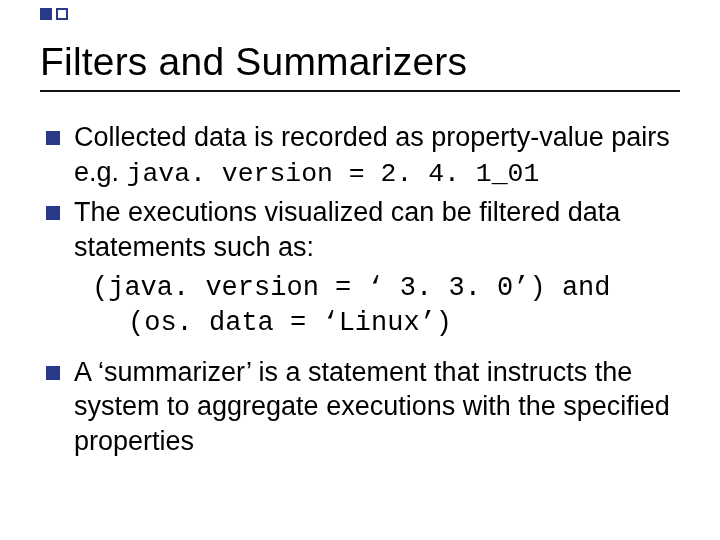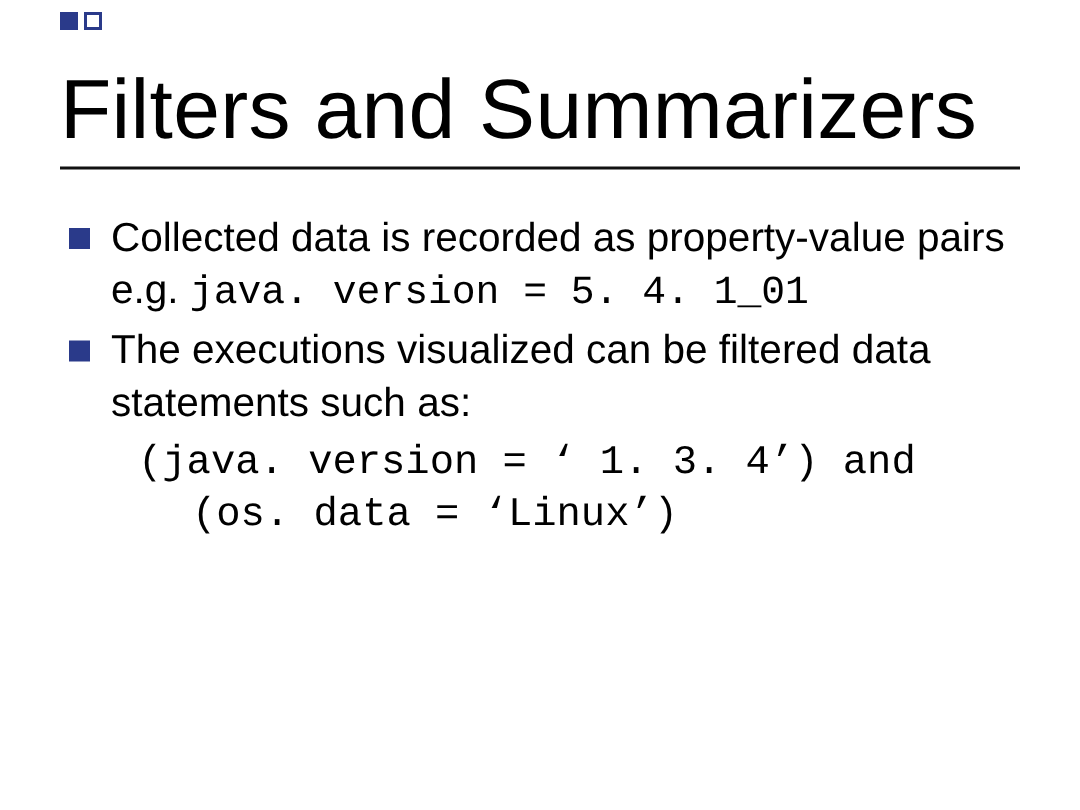--- a/index.html
+++ b/index.html
@@ -24,21 +24,21 @@
     display: flex;
     gap: 4px;
   }
   .deco-top .sq {
     width: 12px;
     height: 12px;
   }
   .deco-top .sq.filled { background: #2a3a8a; }
   .deco-top .sq.open { border: 2px solid #2a3a8a; background: transparent; }
   .title {
-    font-size: 56px;
+    font-size: 39px;
     font-weight: 400;
     margin-top: 24px;
     margin-bottom: 6px;
     letter-spacing: 0.2px;
   }
   .hr {
     border: none;
     border-top: 2px solid #111;
     margin-bottom: 28px;
   }
@@ -85,29 +85,37 @@
     <div class="sq open"></div>
   </div>
 
   <h1 class="title">Filters and Summarizers</h1>
   <hr class="hr">
 
   <ul class="bullets">
     <li>
       <span class="bullet-icon"></span>
       <span class="bullet-text">
-        <span>Collected data is recorded as property-value pairs e.g. </span><span class="mono">java. version = 5. 4. 1_01</span><span></span>
+        <span>Collected data is recorded as property-value pairs e.g. </span><span class="mono">java. version = 2. 4. 1_01</span><span></span>
       </span>
     </li>
     <li>
       <span class="bullet-icon"></span>
       <span class="bullet-text">
         <span>The executions visualized can be filtered data statements such as:</span>
       </span>
     </li>
   </ul>
 
   <div class="sub">
-    <div>(java. version = ‘ 1. 3. 4’) and</div>
+    <div>(java. version = ‘ 3. 3. 0’) and</div>
     <div class="line2">(os. data = ‘Linux’)</div>
   </div>
 
+  <ul class="bullets">
+    <li>
+      <span class="bullet-icon"></span>
+      <span class="bullet-text">
+        <span>A ‘summarizer’ is a statement that instructs the system to aggregate executions with the specified properties</span>
+      </span>
+    </li>
+  </ul>
 </div>
 
 </body></html>

